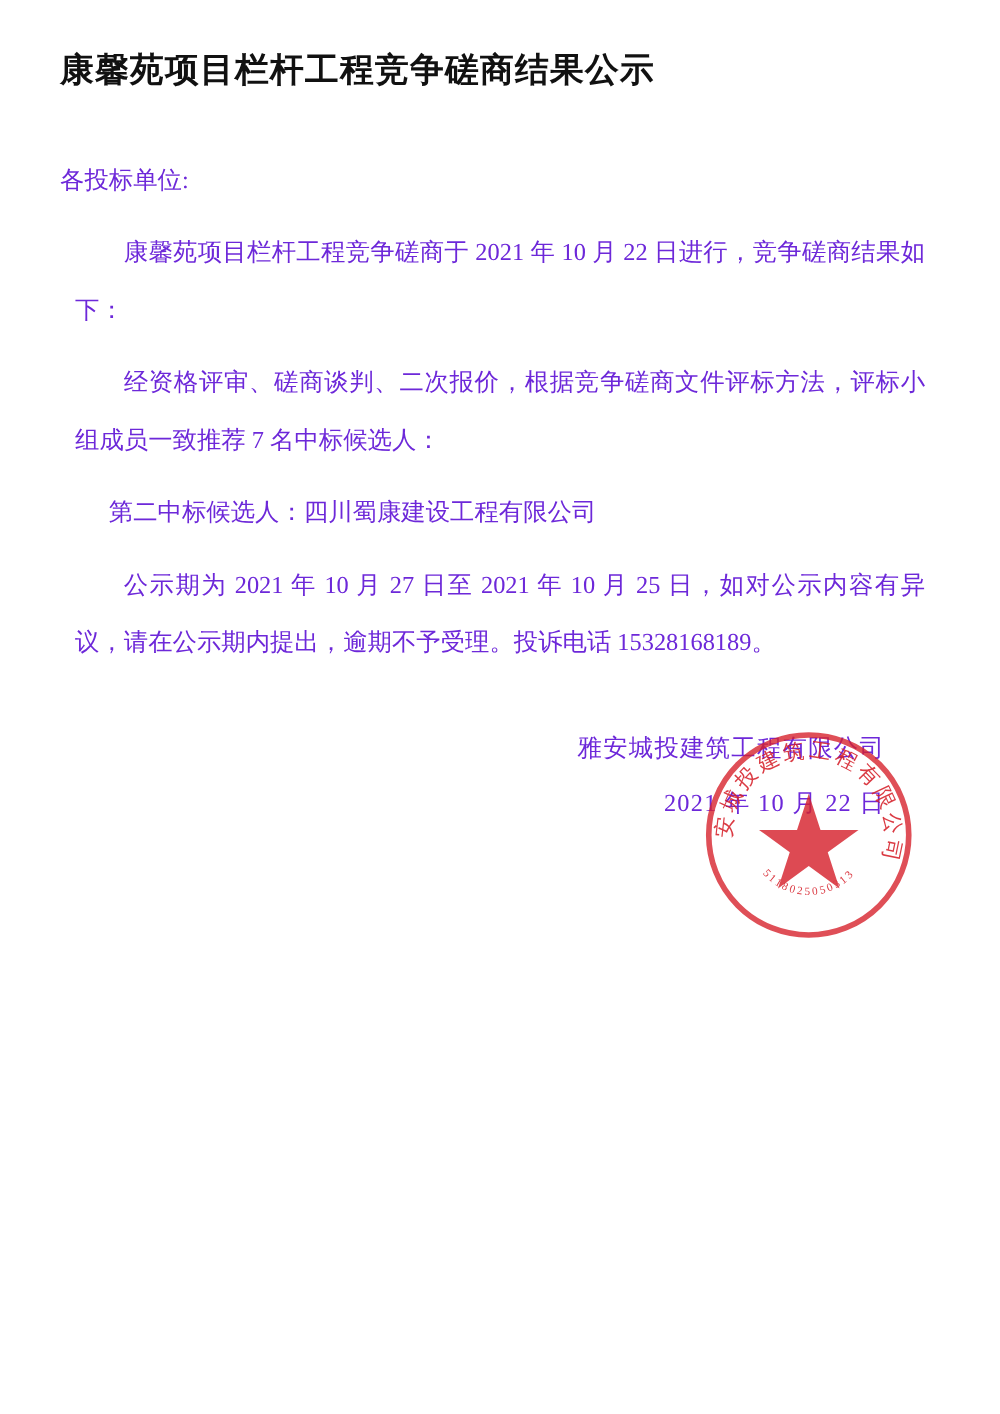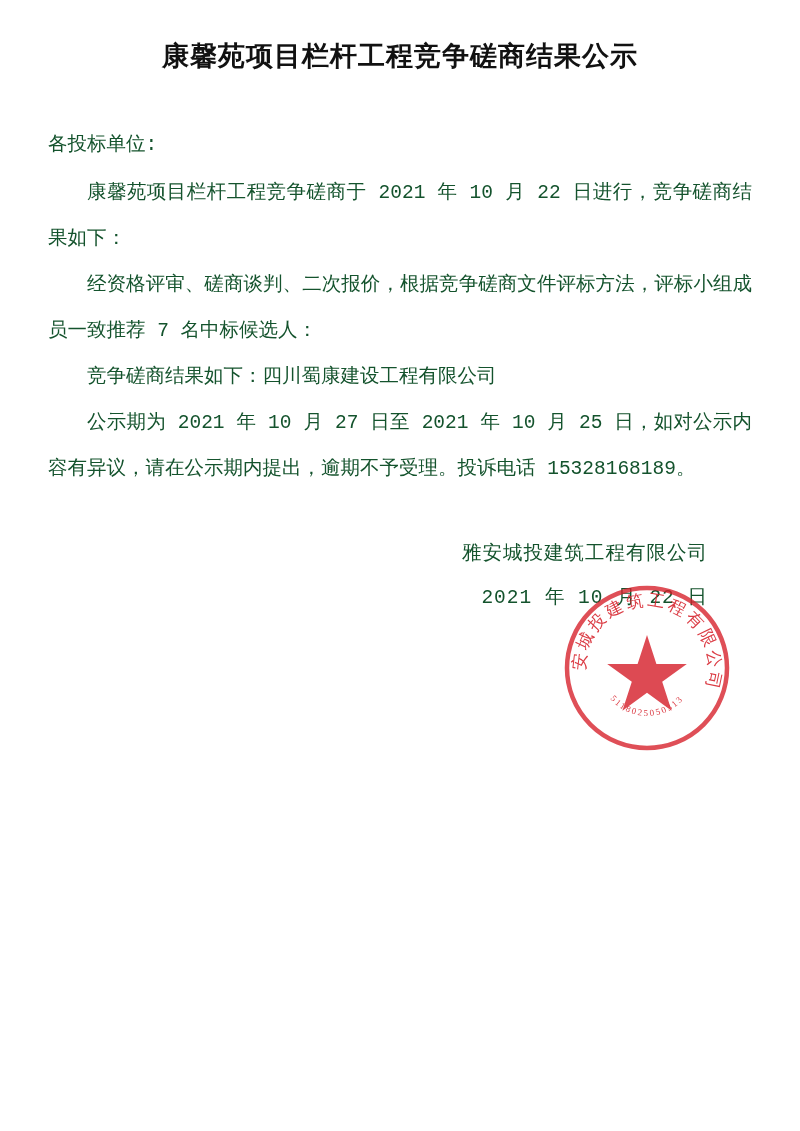--- a/index.html
+++ b/index.html
@@ -16,38 +16,36 @@
     overflow: hidden;
   }
   .page {
     position: relative;
     width: 800px;
     height: 1131px;
     box-sizing: border-box;
     padding: 0 48px;
   }
   .doc-title {
-    text-align: center;
     font-family: "DejaVu Sans", "Liberation Sans", sans-serif;
     font-weight: bold;
     font-size: 27px;
     letter-spacing: 1px;
     margin-top: 38px;
     margin-bottom: 0;
     color: #111;
   }
   .body-block {
     margin-top: 48px;
     font-size: 19.5px;
     line-height: 46px;
-    color: #14532d;
-    font-family: Liberation Mono, monospace;
+    color: #6d28d9;
   }
   .para {
-    margin: 0;
+    margin: 12px;
     text-align: justify;
     text-justify: inter-ideograph;
   }
   .indent {
     text-indent: 2em;
   }
   .salutation {
     margin: 0 0 2px 0;
   }
   .candidate {
@@ -92,21 +90,21 @@
   <h1 class="doc-title">康馨苑项目栏杆工程竞争磋商结果公示</h1>
 
   <div class="body-block">
 
     <p class="para salutation">各投标单位:</p>
 
     <p class="para indent">康馨苑项目栏杆工程竞争磋商于 2021 年 10 月 22 日进行，竞争磋商结果如下：</p>
 
     <p class="para indent">经资格评审、磋商谈判、二次报价，根据竞争磋商文件评标方法，评标小组成员一致推荐 7 名中标候选人：</p>
 
-    <p class="candidate">竞争磋商结果如下：四川蜀康建设工程有限公司</p>
+    <p class="candidate">第二中标候选人：四川蜀康建设工程有限公司</p>
 
     <p class="para indent">公示期为 2021 年 10 月 27 日至 2021 年 10 月 25 日，如对公示内容有异议，请在公示期内提出，逾期不予受理。投诉电话 15328168189。</p>
 
     <div class="sign-block">
       <p class="sign-line">雅安城投建筑工程有限公司</p>
       <p class="sign-line">2021 年 10 月 22 日</p>
     </div>
 
   </div>
 

